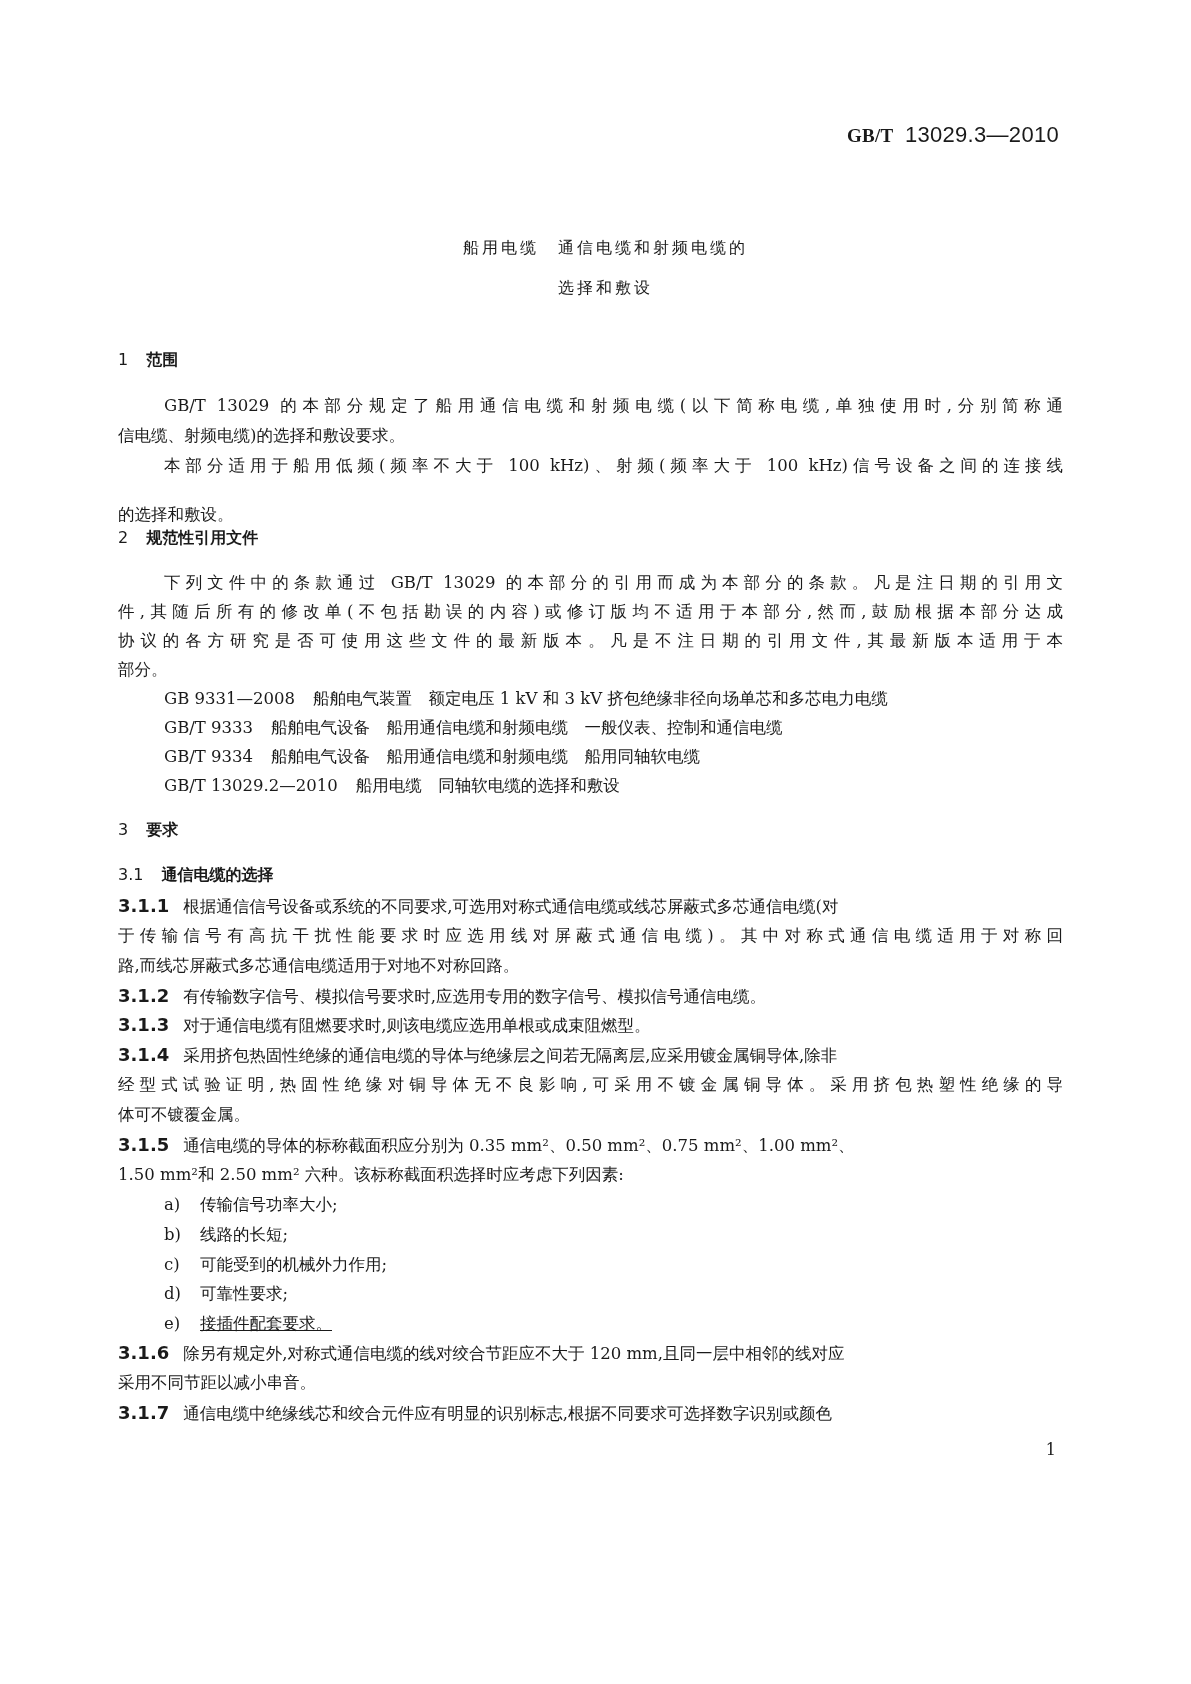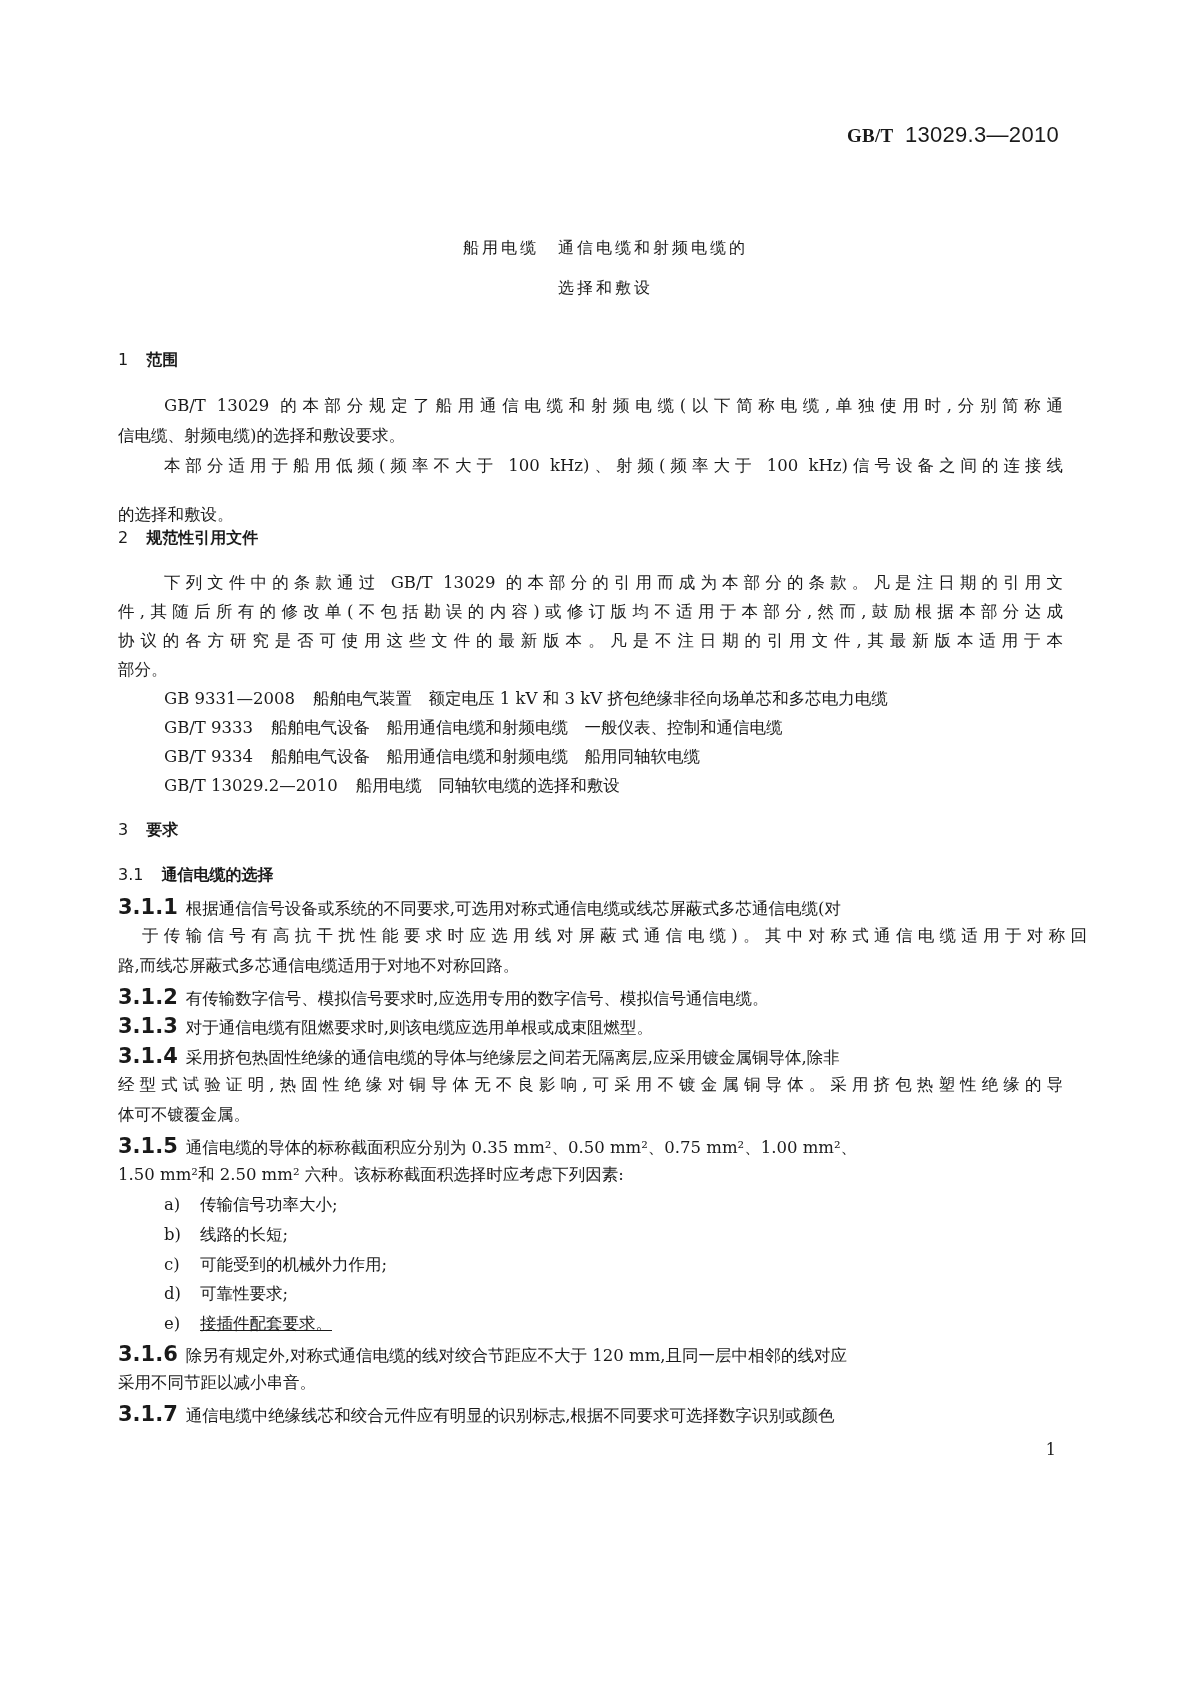--- a/index.html
+++ b/index.html
@@ -19,21 +19,21 @@
     font-family: "DejaVu Sans", sans-serif; font-size: 16px; line-height: 40px;
     letter-spacing: 3px; padding-left: 20px;
   }
   .content {
     position: absolute; left: 118px; width: 945px; top: 0;
     font-size: 16.5px;
   }
   .line { position: absolute; left: 0; white-space: nowrap; }
   .h1 { font-family: "DejaVu Sans", sans-serif; font-size: 16px; font-weight: bold; }
   .h1 .n { font-weight: normal; margin-right: 18px; }
-  .clause-num { font-family: "DejaVu Sans", sans-serif; font-weight: bold; margin-right: 8px; font-size: 21px; }
+  .clause-num { font-family: "DejaVu Sans", sans-serif; font-weight: bold; margin-right: 14px; font-size: 18px; }
   .indent { left: 46px; }
   .list { left: 46px; }
   .list .lbl { display: inline-block; width: 36px; }
   .ref .code { display: inline-block; margin-right: 18px; }
   .justify { display: block; width: 945px; text-align: justify; text-align-last: justify; }
   .page-num { position: absolute; right: 135px; top: 1588px; font-size: 16px; }
 </style>
 </head>
 <body>
 
@@ -91,21 +91,21 @@
   <div class="line h1" style="top:820px;">
     <span class="n">3</span><span>要求</span>
   </div>
   <div class="line h1" style="top:865px;">
     <span class="n">3.1</span><span>通信电缆的选择</span>
   </div>
 
   <div class="line" style="top:895px;">
     <span class="clause-num">3.1.1</span><span>根据通信信号设备或系统的不同要求,可选用对称式通信电缆或线芯屏蔽式多芯通信电缆(对</span>
   </div>
-  <div class="line" style="top:925px;margin-left:24px;">
+  <div class="line" style="top:925px;">
       <span class="justify">于传输信号有高抗干扰性能要求时应选用线对屏蔽式通信电缆)。其中对称式通信电缆适用于对称回</span>
     </div>
   <div class="line" style="top:955px;">路,而线芯屏蔽式多芯通信电缆适用于对地不对称回路。</div>
 
   <div class="line" style="top:985px;">
     <span class="clause-num">3.1.2</span><span>有传输数字信号、模拟信号要求时,应选用专用的数字信号、模拟信号通信电缆。</span>
   </div>
   <div class="line" style="top:1014px;">
     <span class="clause-num">3.1.3</span><span>对于通信电缆有阻燃要求时,则该电缆应选用单根或成束阻燃型。</span>
   </div>

